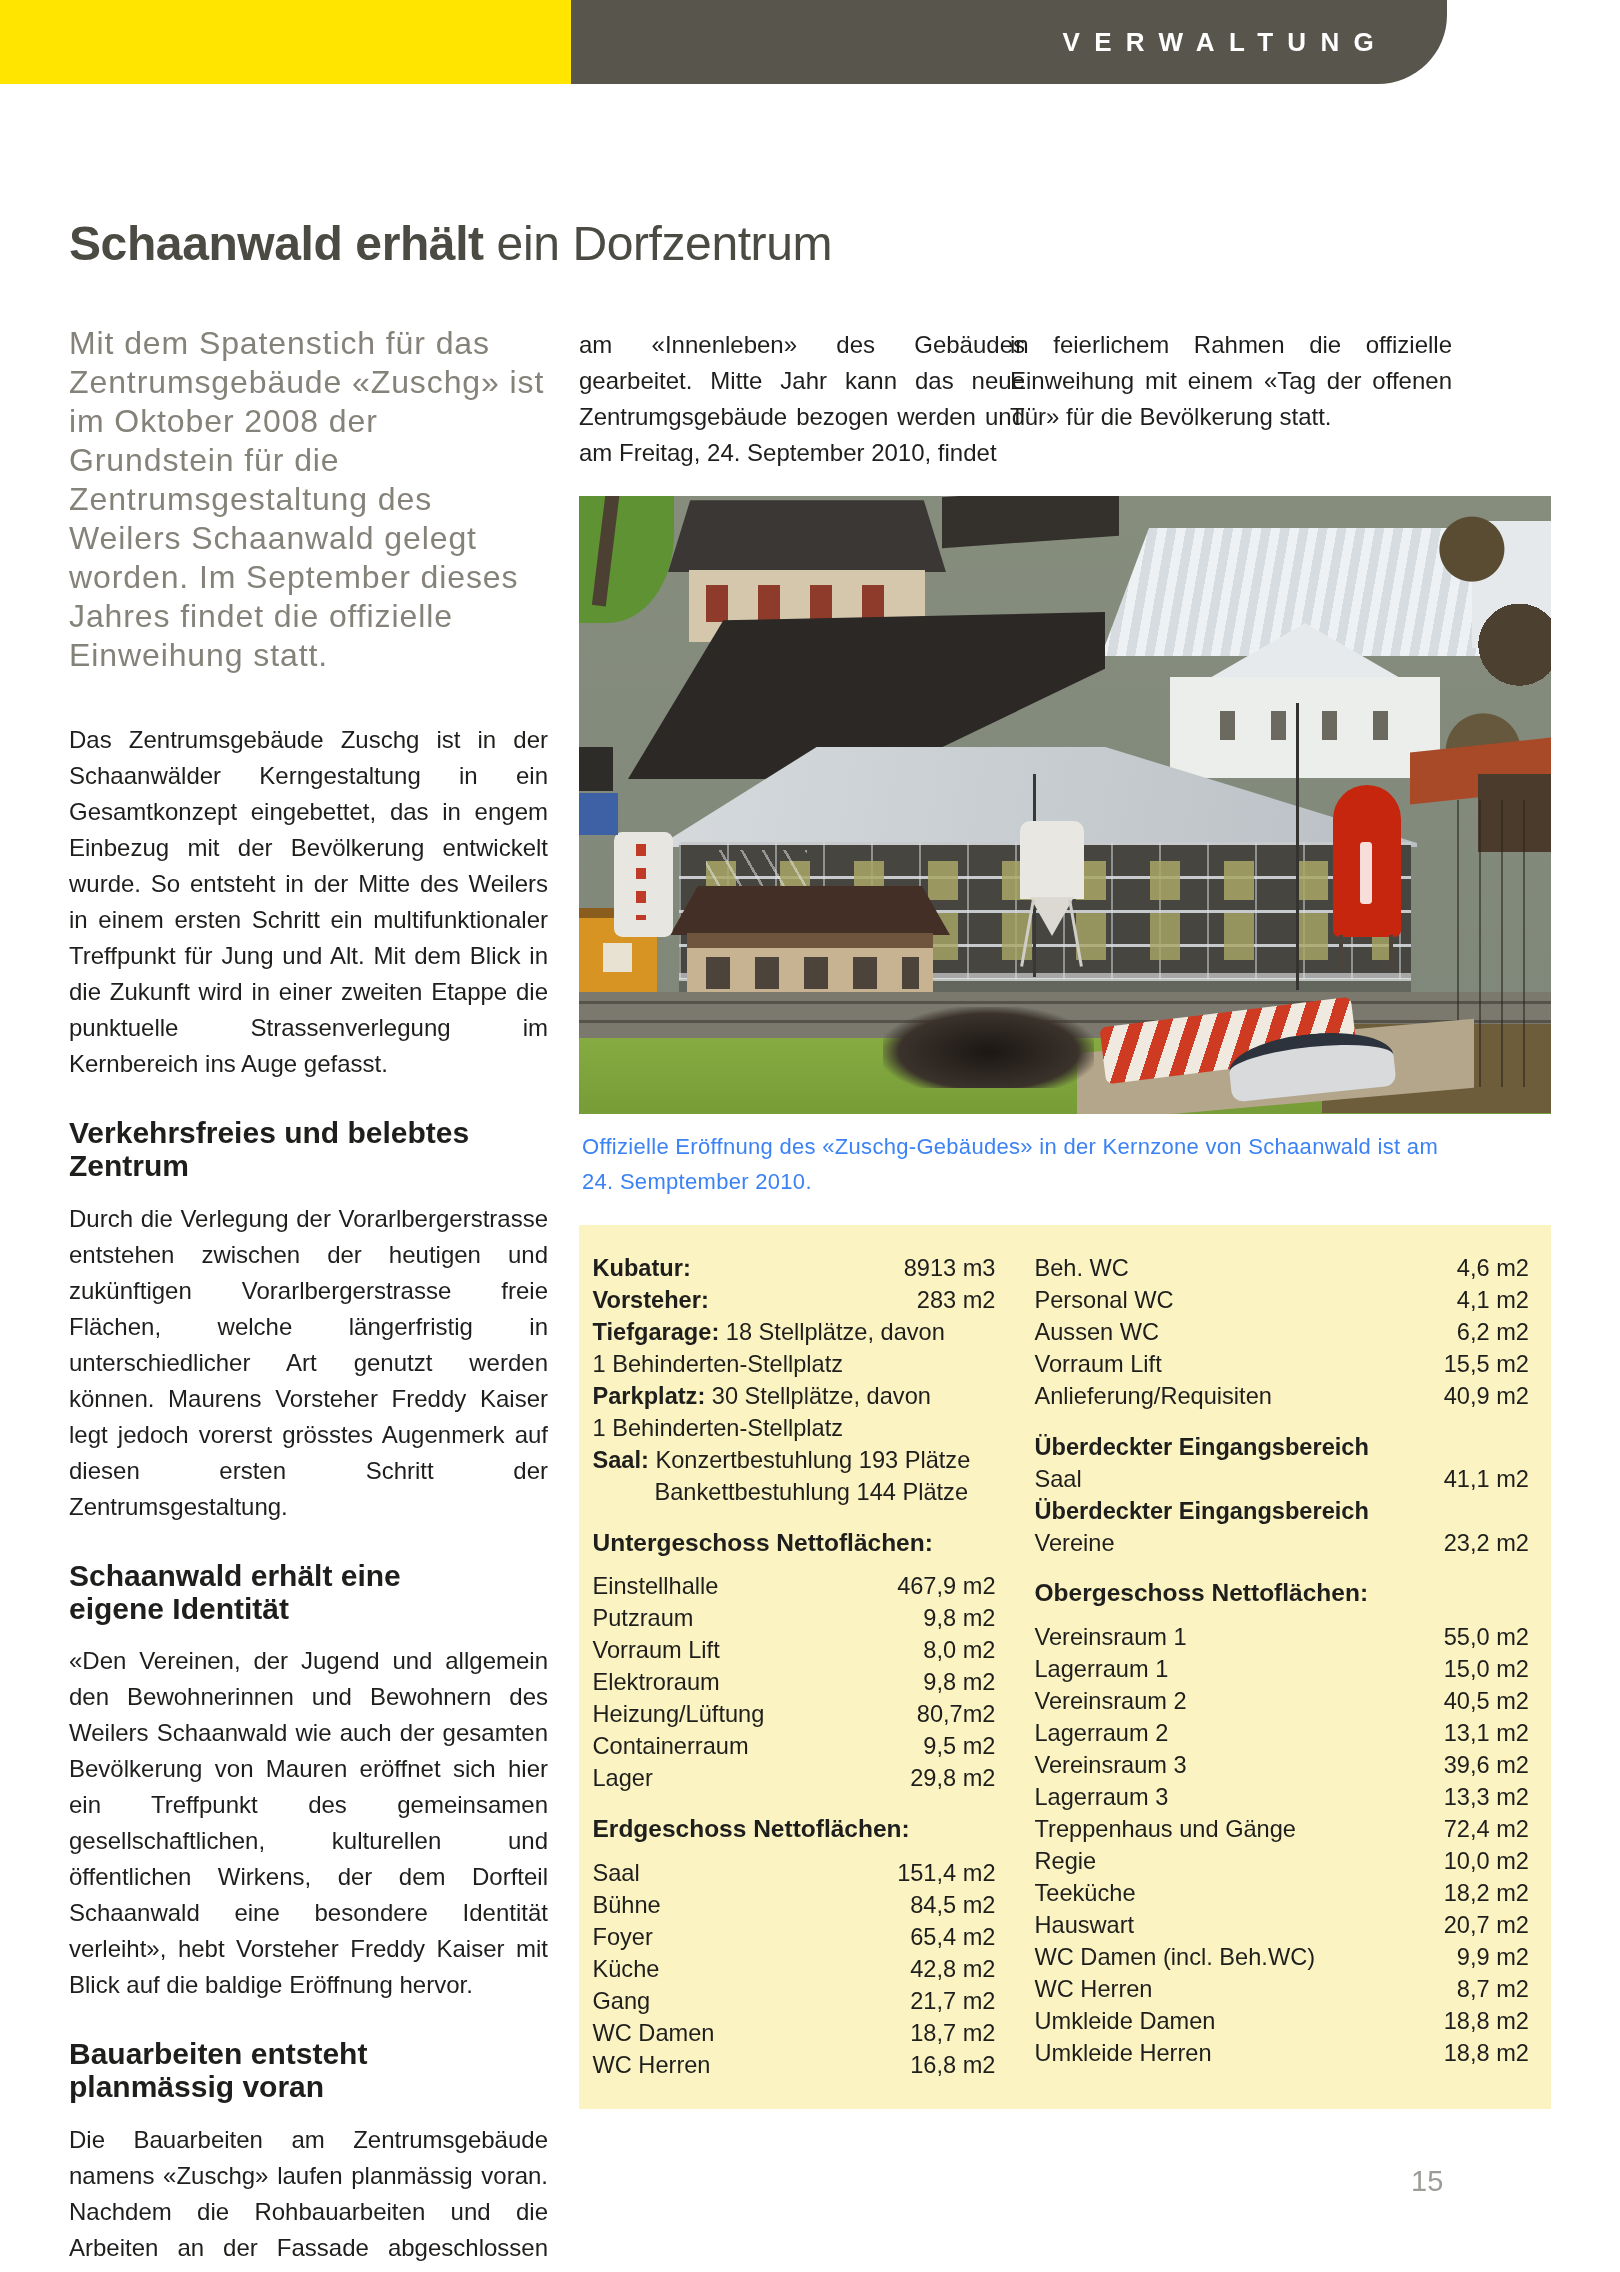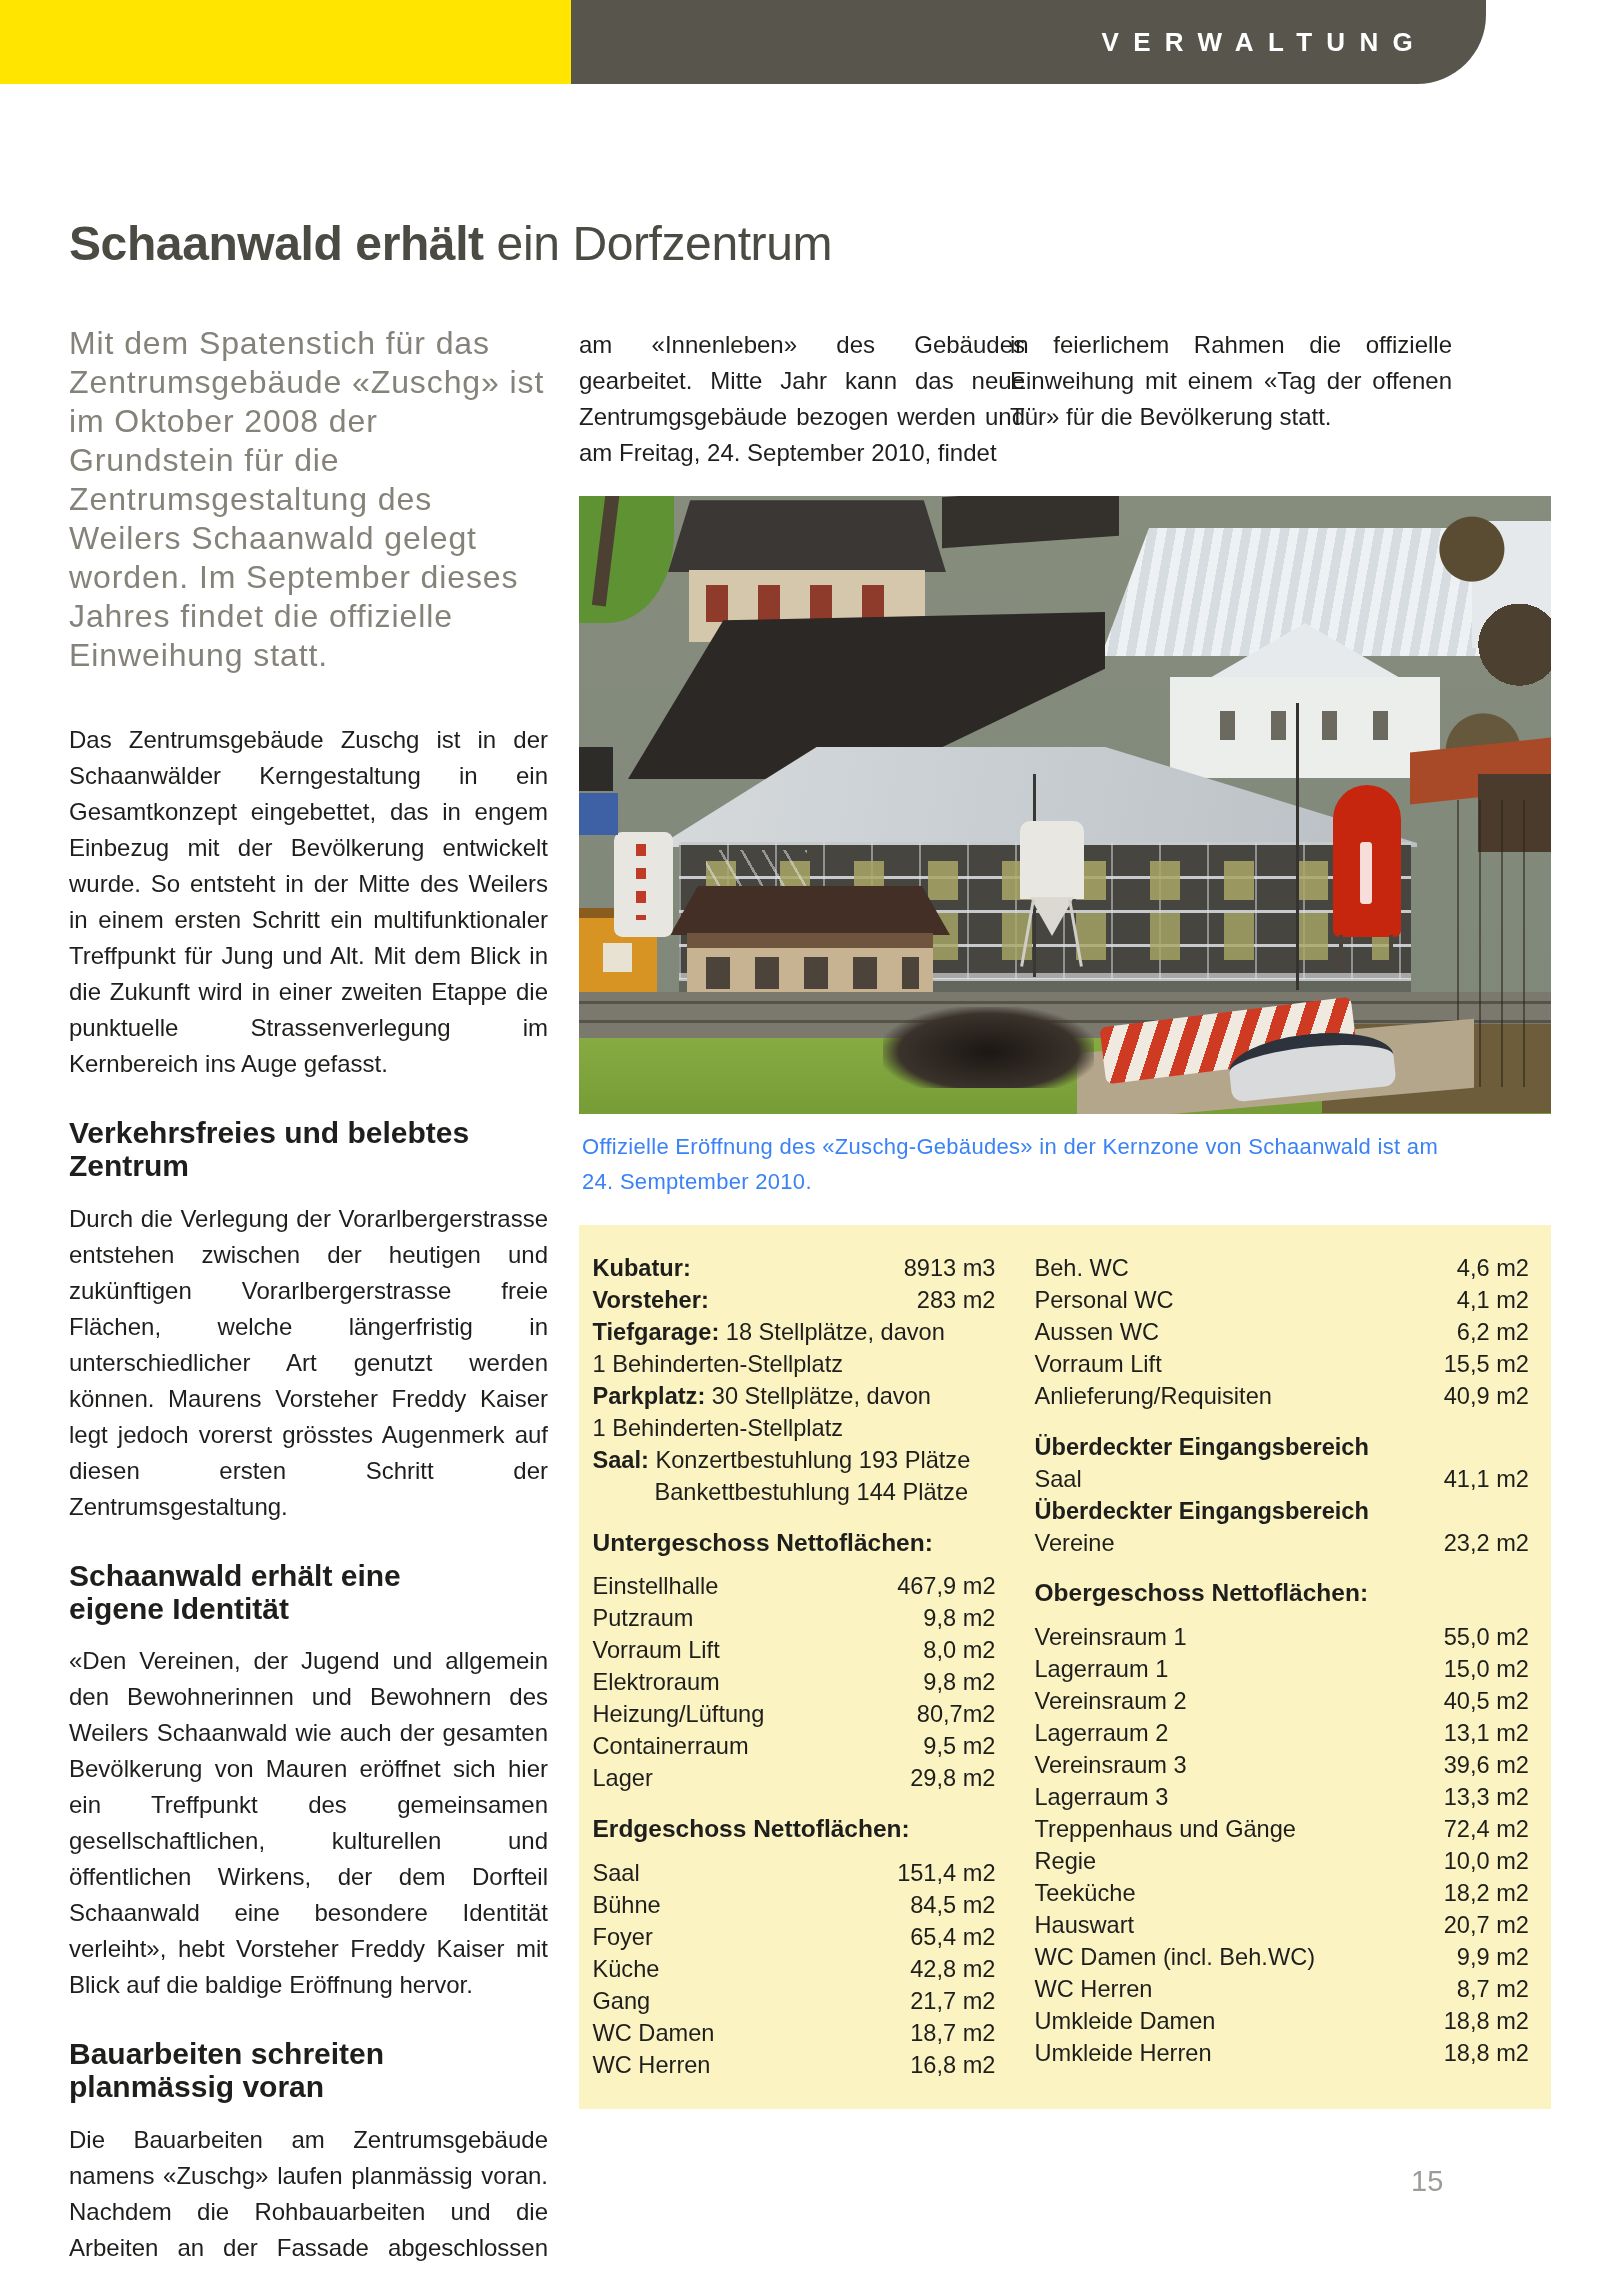--- a/index.html
+++ b/index.html
@@ -3,21 +3,21 @@
 <meta charset="utf-8">
 <style>
   html,body{margin:0;padding:0;}
   body{
     width:1620px;height:2273px;position:relative;background:#ffffff;
     font-family:"Liberation Sans", sans-serif;overflow:hidden;
   }
   
   .header-yellow{position:absolute;left:0;top:0;width:571px;height:84px;background:#ffe500;}
   .header-gray{position:absolute;left:571px;top:0;width:876px;height:84px;background:#57554c;
-    border-radius:0 0 69px 0;padding-left:39px;}
+    border-radius:0 0 69px 0;}
   .header-label{position:absolute;right:59px;top:50%;transform:translateY(-50%);
     color:#ffffff;font-size:26px;font-weight:600;letter-spacing:14.3px;white-space:nowrap;}
   
   .title{position:absolute;left:69px;top:184px;font-size:48px;color:#4b4a43;
     letter-spacing:-0.4px;white-space:nowrap;}
   .title .t-bold{font-weight:700;}
   .title .t-light{font-weight:400;}
   
   .article-col{position:absolute;left:69px;top:324px;width:479px;}
   .lead{color:#85827a;font-size:32px;line-height:39px;letter-spacing:0.9px;margin:0 0 47px 0;}
@@ -157,21 +157,21 @@
   </h3>
   <p class="body-text">Durch die Verlegung der Vorarlbergerstrasse entstehen zwischen der heutigen und zukünftigen Vorarlbergerstrasse freie Flächen, welche längerfristig in unterschiedlicher Art genutzt werden können. Maurens Vorsteher Freddy Kaiser legt jedoch vorerst grösstes Augenmerk auf diesen ersten Schritt der Zentrumsgestaltung.</p>
 
   <h3 class="sub-heading">
     <span>Schaanwald erhält eine</span>
     <span>eigene Identität</span>
   </h3>
   <p class="body-text">«Den Vereinen, der Jugend und allgemein den Bewohnerinnen und Bewohnern des Weilers Schaanwald wie auch der gesamten Bevölkerung von Mauren eröffnet sich hier ein Treffpunkt des gemeinsamen gesellschaftlichen, kulturellen und öffentlichen Wirkens, der dem Dorfteil Schaanwald eine besondere Identität verleiht», hebt Vorsteher Freddy Kaiser mit Blick auf die baldige Eröffnung hervor.</p>
 
   <h3 class="sub-heading">
-    <span>Bauarbeiten schreiten</span>
+    <span>Bauarbeiten entsteht</span>
     <span>planmässig voran</span>
   </h3>
   <p class="body-text">Die Bauarbeiten am Zentrumsgebäude namens «Zuschg» laufen planmässig voran. Nachdem die Rohbauarbeiten und die Arbeiten an der Fassade abgeschlossen werden konnten, wird derzeit</p>
 </div>
 
 <div class="intro-col c2">
   <p class="body-text">am «Innenleben» des Gebäudes gearbeitet. Mitte Jahr kann das neue Zentrumgsgebäude bezogen werden und am Freitag, 24. September 2010, findet</p>
 </div>
 <div class="intro-col c3">
   <p class="body-text">in feierlichem Rahmen die offizielle Einweihung mit einem «Tag der offenen Tür» für die Bevölkerung statt.</p>

